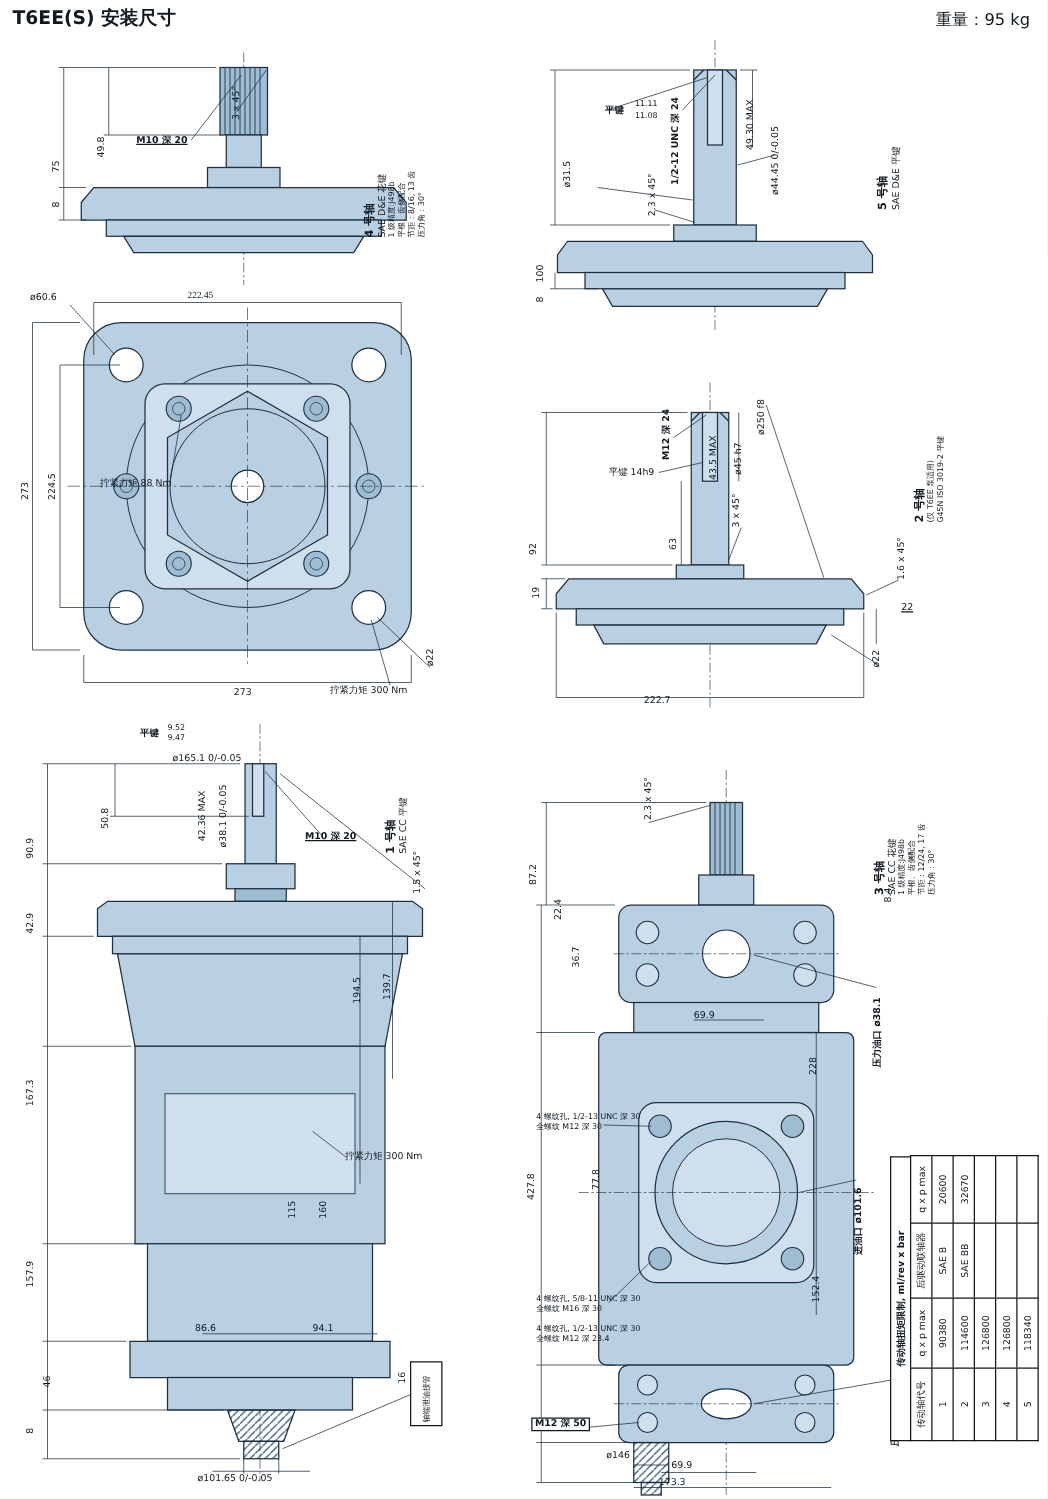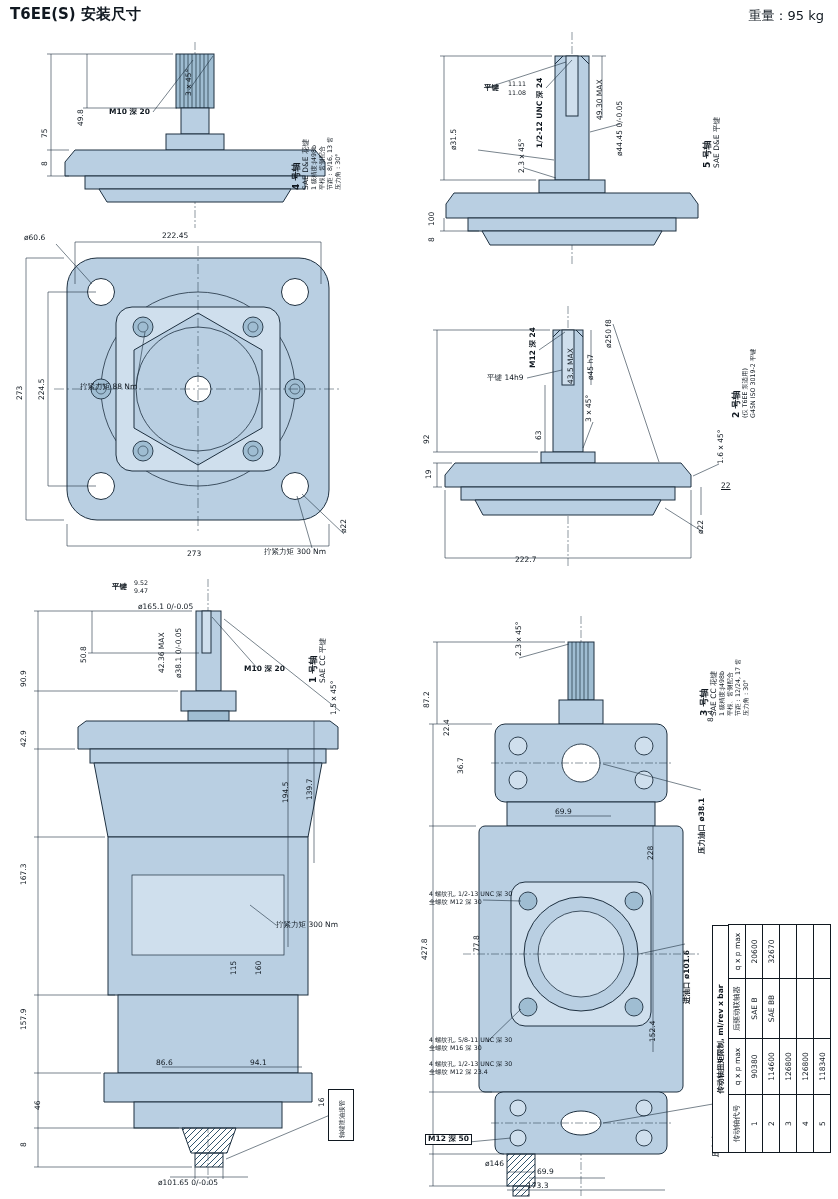--- a/index.html
+++ b/index.html
@@ -10,21 +10,21 @@
   .weight { position:absolute; right:14px; top:7px; font-size:13px; }
   .view { position:absolute; }
   .art { position:absolute; left:0; top:0; }
   .lbl { position:absolute; font-size:7.5px; line-height:1.15; white-space:nowrap; color:#101820; }
   .v { transform:rotate(-90deg); transform-origin:0 0; }
   .vblock { position:absolute; transform:rotate(-90deg); transform-origin:0 0; white-space:nowrap; }
   .vblock .t { font-size:9px; font-weight:bold; line-height:1.15; }
   .vblock .st { font-size:7.5px; line-height:1.2; }
   .vblock .n { font-size:6.3px; line-height:1.25; }
   .b { font-weight:bold; }
-  .u { }
+  .u { text-decoration:underline; }
   .s { font-size:6.3px; }
   .boxed { border:1px solid #101820; padding:0 2px; background:#fff; }
   .drainbox { position:absolute; border:1px solid #101820; background:#fff; }
   
   .tbl-rot { position:absolute; left:0; top:228px; width:228px; height:124px; transform:rotate(-90deg); transform-origin:0 0; background:#fff; }
   .tbl-caption { height:16px; border:1px solid #101820; border-bottom:none; font-size:7.5px; font-weight:bold; text-align:center; line-height:16px; }
   table.tbl { border-collapse:collapse; width:228px; table-layout:fixed; }
   table.tbl th, table.tbl td { border:1px solid #101820; font-size:7.5px; font-weight:normal; text-align:center; height:17px; padding:0; overflow:hidden; }
 </style>
 </head>
@@ -166,21 +166,21 @@
           <line x1="36" y1="258" x2="84" y2="258"></line>
         <line x1="55" y1="318" x2="317" y2="318"></line>
           <line x1="55" y1="296" x2="55" y2="318"></line>
           <line x1="317" y1="296" x2="317" y2="318"></line>
         <line x1="44" y1="16" x2="80" y2="56"></line>
         <line x1="124" y1="158" x2="133" y2="104"></line>
         <line x1="300" y1="320" x2="285" y2="268"></line>
         <line x1="332" y1="306" x2="290" y2="266"></line>
       </g>
     </svg>
-    <span class="lbl" style="left:150px; top:4px;">222.45</span>
+    <span class="lbl" style="left:138px; top:4px;font-family:Liberation Serif, serif;">222.45</span>
     <span class="lbl" style="left:12px; top:6px;">ø60.6</span>
     <span class="lbl v" style="left:4px; top:172px;">273</span>
     <span class="lbl v" style="left:26px; top:172px;">224.5</span>
     <span class="lbl" style="left:68px; top:155px;">拧紧力矩 88 Nm</span>
     <span class="lbl" style="left:252px; top:320px;">拧紧力矩 300 Nm</span>
     <span class="lbl" style="left:175px; top:322px;">273</span>
     <span class="lbl v" style="left:328px; top:305px;">ø22</span>
   </div>
 
   <div class="view" style="left:415px; top:272px; width:360px; height:300px;">

